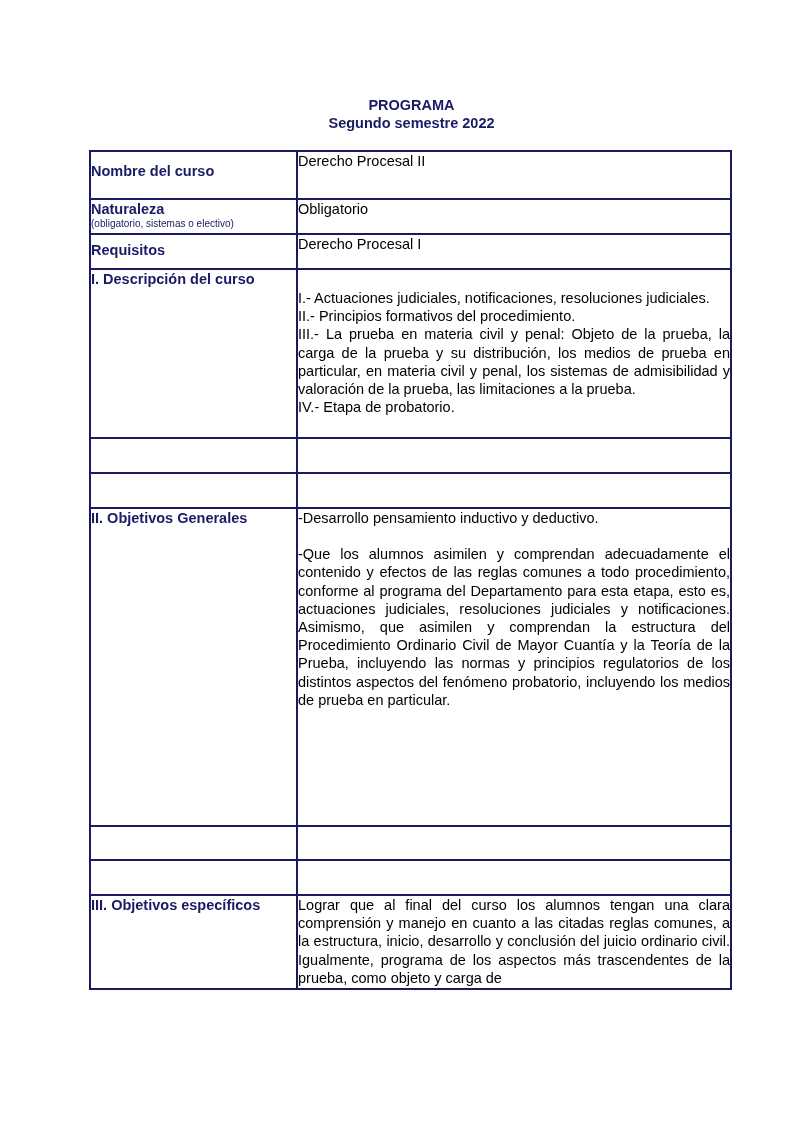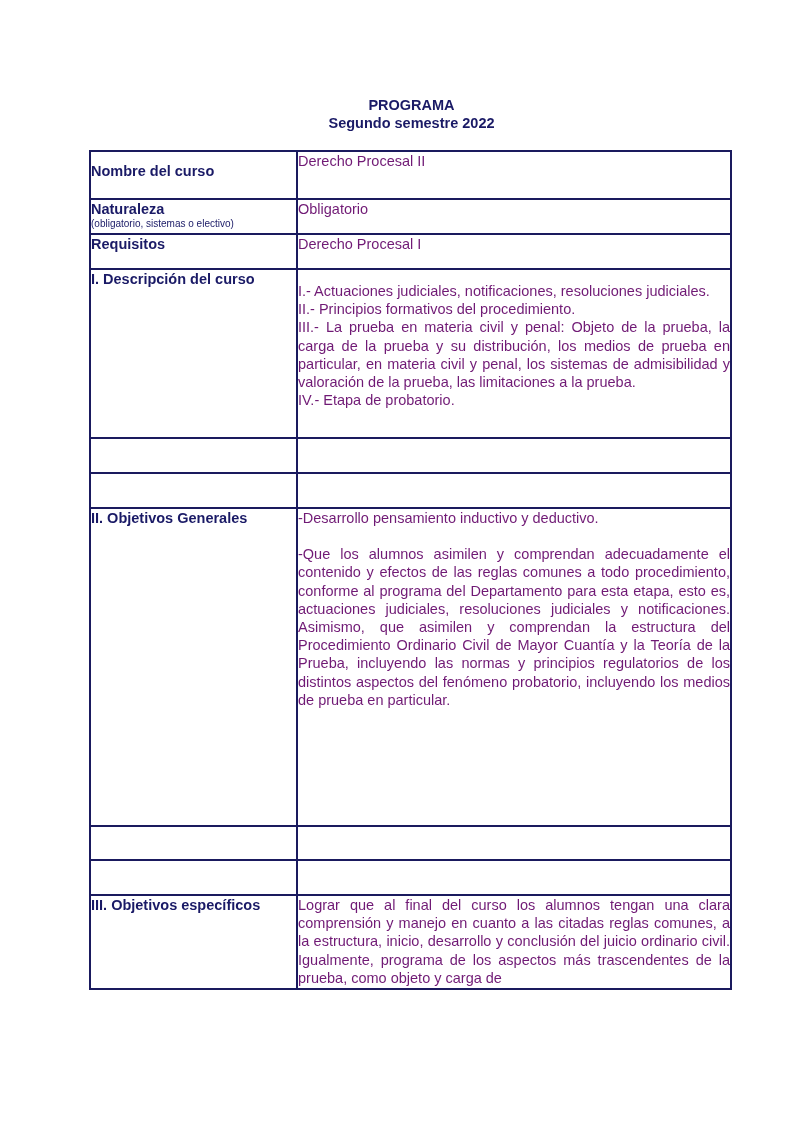--- a/index.html
+++ b/index.html
@@ -49,21 +49,21 @@
       padding-left: 7px;
     }
     td.label .sub {
       display: block;
       font-weight: normal;
       font-size: 10px;
       line-height: 11px;
       color: #1a1a66;
     }
     td.value {
-      color: #701a75;
+      color: #000000;
       padding: 1px 6px 0 5px;
       text-align: justify;
     }
     .par { display: block; }
     .gap { display: block; height: 18px; }
     .clip {
       overflow: hidden;
     }
   </style>
 </head>
@@ -85,32 +85,32 @@
 
   <tr style="height:35px">
     <td class="label">
       <span>Naturaleza</span>
       <span class="sub">(obligatorio, sistemas o electivo)</span>
     </td>
     <td class="value">Obligatorio</td>
   </tr>
 
   <tr style="height:35px">
-    <td class="label" style="">
+    <td class="label" style="padding-top:6px">
       <span>Requisitos</span>
     </td>
     <td class="value">Derecho Procesal I</td>
   </tr>
 
 
   <tr style="height:169px">
     <td class="label">
       <span>I. Descripción del curso</span>
     </td>
-    <td class="value" style="padding-top:12px">
+    <td class="value" style="padding-top:19px">
       <span class="par">I.-  Actuaciones judiciales, notificaciones, resoluciones judiciales.</span>
       <span class="par">II.-   Principios formativos del procedimiento.</span>
       <span class="par">III.-  La prueba en materia civil y penal: Objeto de la prueba, la carga de la prueba y su distribución, los medios de prueba en particular, en materia civil y penal, los sistemas de admisibilidad y valoración de la prueba, las limitaciones a la prueba.</span>
       <span class="par">IV.-  Etapa de probatorio.</span>
     </td>
   </tr>
 
   <tr style="height:35px">
     <td class="label"></td>
     <td class="value"></td>

